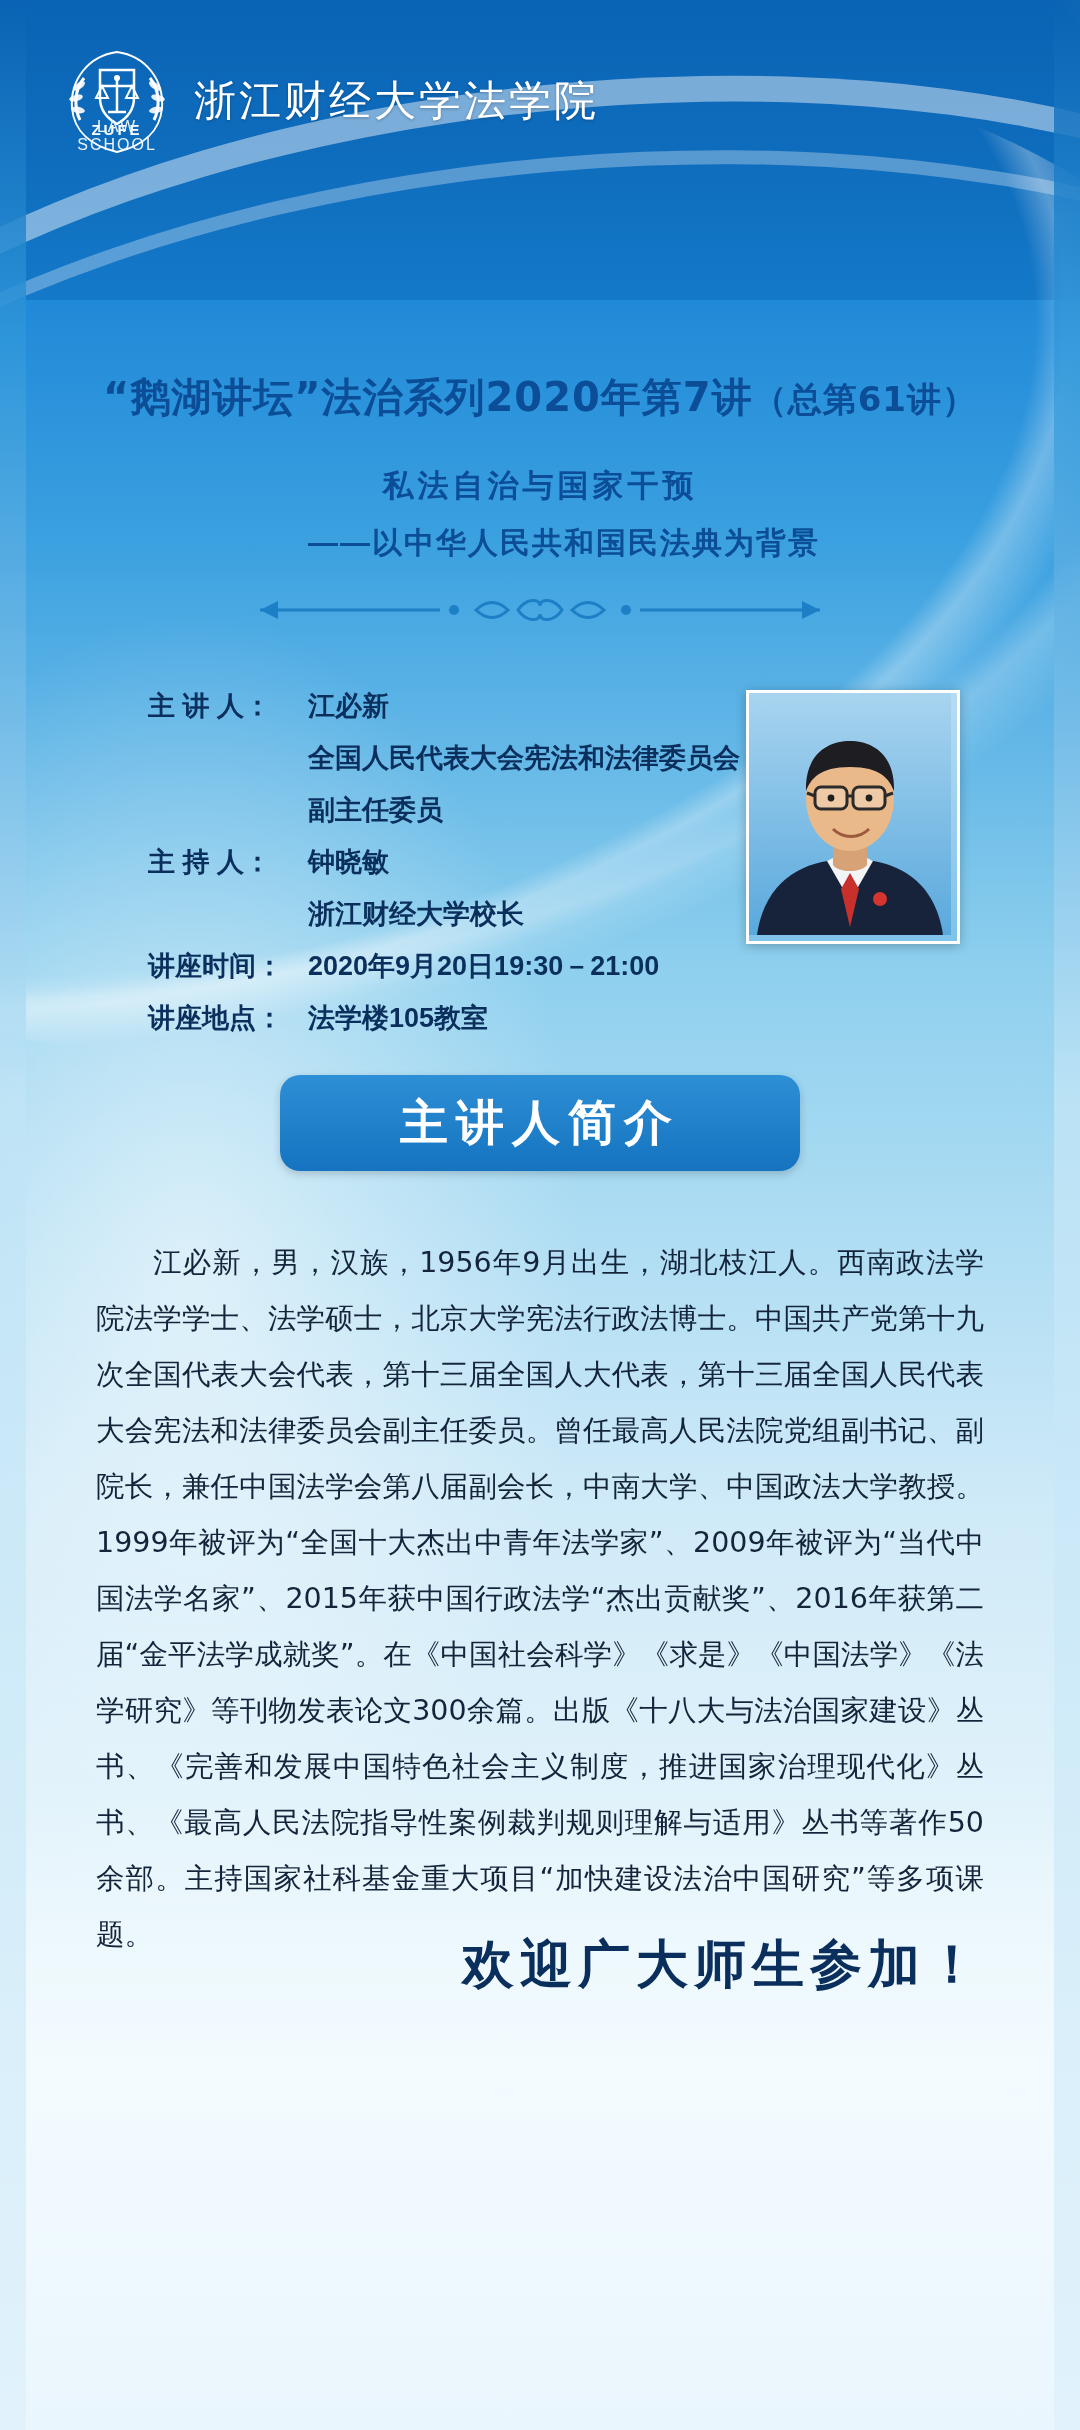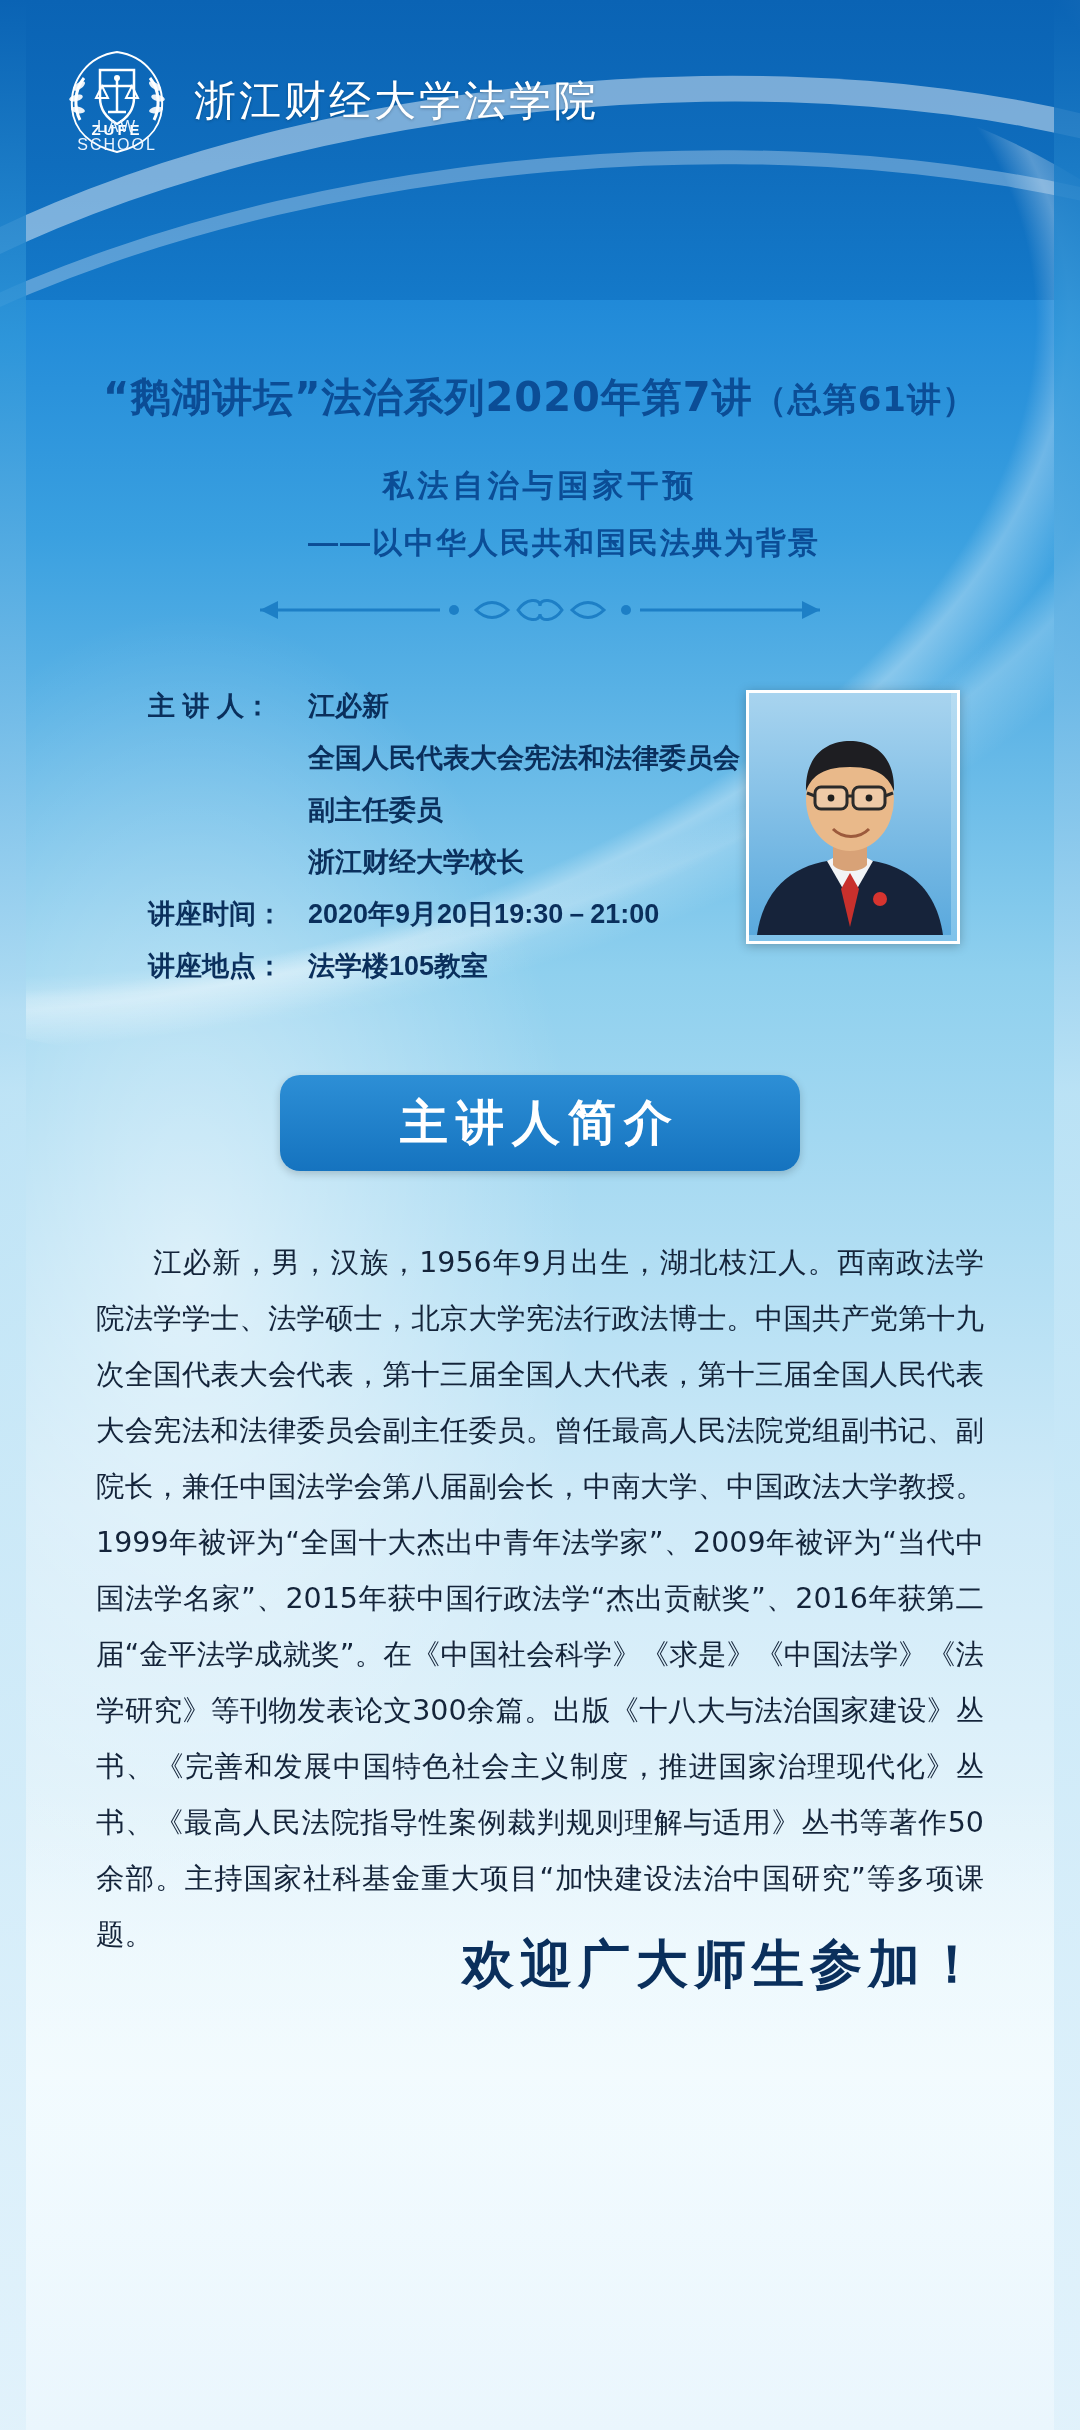--- a/index.html
+++ b/index.html
@@ -337,20 +337,24 @@
     </div>
   </div>
 
   <div class="info">
     <div class="info-row">
       <div class="info-label">主 讲 人：</div>
       <div class="info-value">江必新</div>
     </div>
     <div class="info-sub">全国人民代表大会宪法和法律委员会</div>
     <div class="info-sub">副主任委员</div>
+    <div class="info-row">
+      <div class="info-label">主 持 人：</div>
+      <div class="info-value">钟晓敏</div>
+    </div>
     <div class="info-sub">浙江财经大学校长</div>
     <div class="info-row">
       <div class="info-label">讲座时间：</div>
       <div class="info-value">2020年9月20日19:30－21:00</div>
     </div>
     <div class="info-row">
       <div class="info-label">讲座地点：</div>
       <div class="info-value">法学楼105教室</div>
     </div>
   </div>

